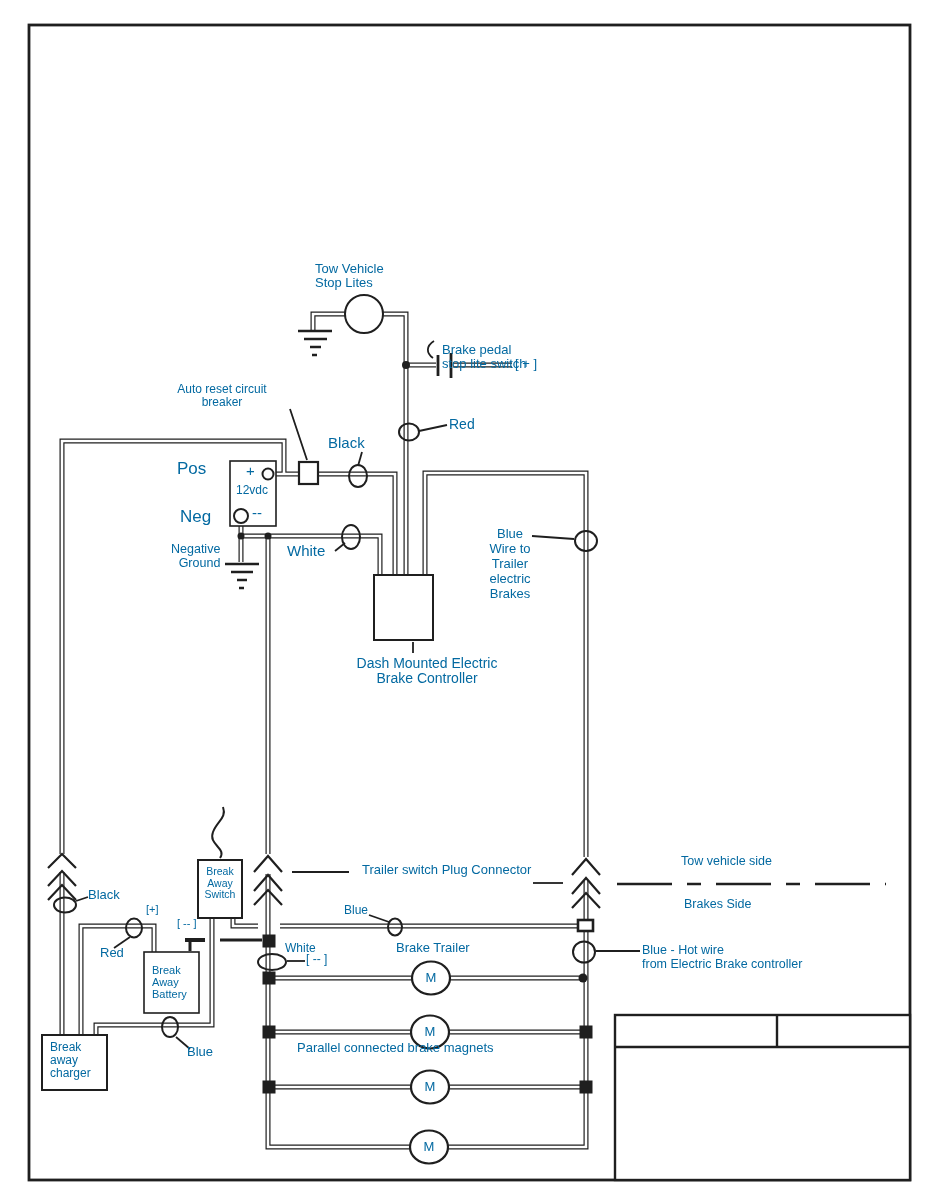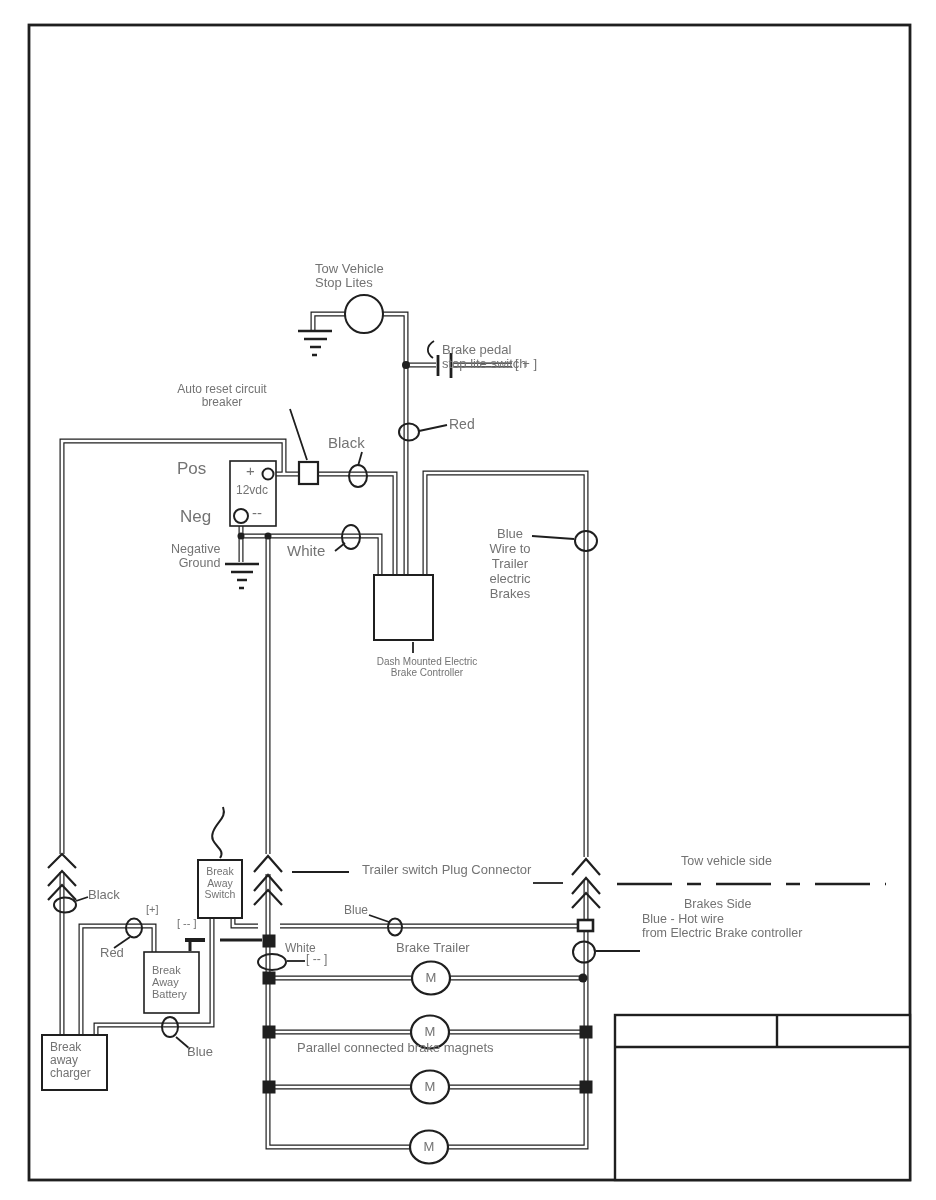--- a/index.html
+++ b/index.html
@@ -4,21 +4,21 @@
 <style>
   html,body{margin:0;padding:0;background:#fff;}
   .page{
     position:relative;width:936px;height:1200px;background:#ffffff;
     font-family:"Liberation Sans", sans-serif;color:#1f1f1f;overflow:hidden;
   }
   svg{position:absolute;left:0;top:0;}
   .wo{stroke:#1f1f1f;stroke-width:5;}
   .wi{stroke:#ffffff;stroke-width:2.6;}
   .lbl{
-    position:absolute;color:#737373;white-space:pre-line;line-height:1.1;
+    position:absolute;color:#0369a1;white-space:pre-line;line-height:1.1;
     font-family:"Liberation Sans", sans-serif;
   }
   .ctr{transform:translateX(-50%);text-align:center;}
   .mlb{transform:translate(-50%,-50%);text-align:center;}
 </style>
 </head>
 <body>
 
 <div class="page">
 
@@ -197,30 +197,30 @@
 <div class="lbl" style="left:171px;top:543px;font-size:12.5px;text-align:right;">Negative
 Ground</div>
 <div class="lbl" style="left:328px;top:435px;font-size:15px;">Black</div>
 <div class="lbl" style="left:449px;top:417px;font-size:14px;">Red</div>
 <div class="lbl" style="left:287px;top:543px;font-size:15px;">White</div>
 <div class="lbl ctr" style="left:510px;top:527px;font-size:13px;line-height:1.15;">Blue
 Wire to
 Trailer
 electric
 Brakes</div>
-<div class="lbl ctr" style="left:427px;top:656px;font-size:10px;">Dash Mounted Electric
+<div class="lbl ctr" style="left:427px;top:656px;font-size:14px;">Dash Mounted Electric
 Brake Controller</div>
 <div class="lbl" style="left:362px;top:863px;font-size:13px;">Trailer switch Plug Connector</div>
 <div class="lbl" style="left:681px;top:855px;font-size:12.5px;">Tow vehicle side</div>
 <div class="lbl" style="left:684px;top:898px;font-size:12.5px;">Brakes Side</div>
 <div class="lbl" style="left:344px;top:904px;font-size:12px;">Blue</div>
 <div class="lbl" style="left:285px;top:942px;font-size:12px;">White</div>
 <div class="lbl" style="left:306px;top:953px;font-size:12px;">[ -- ]</div>
 <div class="lbl" style="left:396px;top:941px;font-size:13px;">Brake Trailer</div>
-<div class="lbl" style="left:642px;top:913px;font-size:12.5px;">Blue - Hot wire
+<div class="lbl" style="left:642px;top:944px;font-size:12.5px;">Blue - Hot wire
 from Electric Brake controller</div>
 <div class="lbl" style="left:297px;top:998px;font-size:13px;margin-top:43px;">Parallel connected brake magnets</div>
 <div class="lbl" style="left:88px;top:888px;font-size:13px;">Black</div>
 <div class="lbl" style="left:146px;top:903px;font-size:11px;">[+]</div>
 <div class="lbl" style="left:177px;top:917px;font-size:11px;">[ -- ]</div>
 <div class="lbl" style="left:100px;top:946px;font-size:13px;">Red</div>
 <div class="lbl ctr" style="left:220px;top:866px;font-size:10.5px;">Break
 Away
 Switch</div>
 <div class="lbl" style="left:152px;top:964px;font-size:11px;">Break

